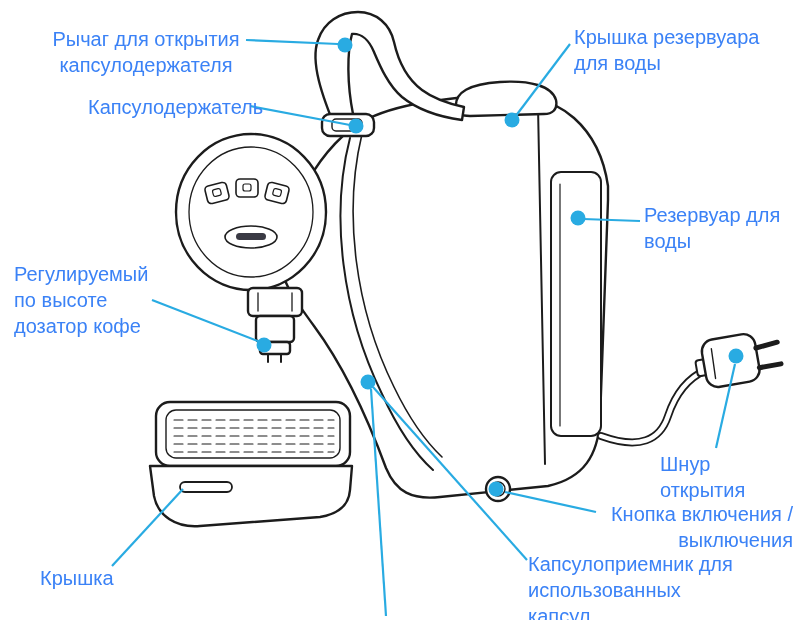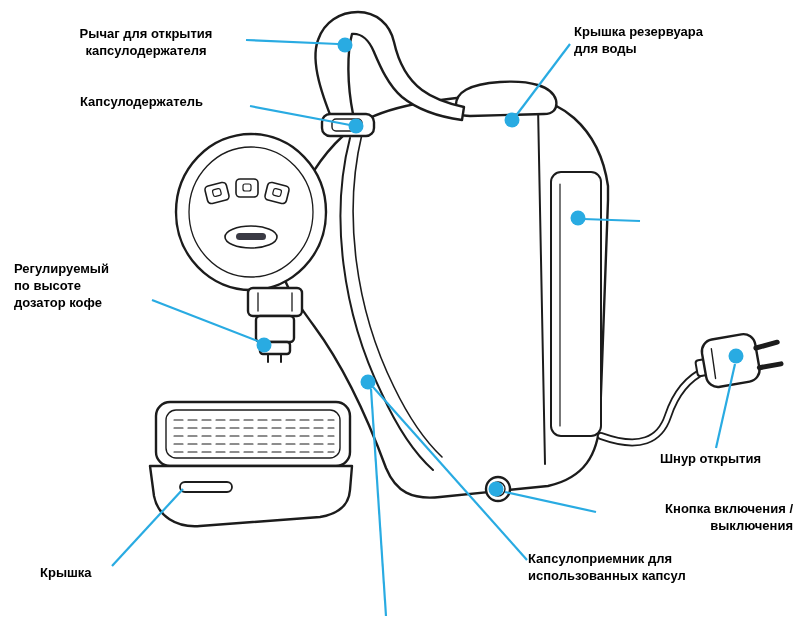--- a/index.html
+++ b/index.html
@@ -6,24 +6,24 @@
   .stage{
     position:relative;
     width:800px;height:620px;
     background:#ffffff;
     overflow:hidden;
     font-family:"Liberation Sans",sans-serif;
   }
   .stage svg{position:absolute;left:0;top:0;}
   .lbl{
     position:absolute;
-    font-weight:bold;
-    font-size:13px;
+    font-weight:normal;
+    font-size:20px;
     line-height:1.3;
-    color:#000000;
+    color:#3b82f6;
     white-space:pre-line;
   }
   .lbl.center{text-align:center;}
 </style>
 </head>
 <body>
 
 <div class="stage">
 
   <svg width="800" height="620" viewBox="0 0 800 620">
@@ -159,25 +159,27 @@
       <circle cx="264" cy="345" r="7.5" stroke="none"></circle>
       <circle cx="736" cy="356" r="7.5" stroke="none"></circle>
       <circle cx="496" cy="489" r="7.5" stroke="none"></circle>
       <circle cx="368" cy="382" r="7.5" stroke="none"></circle>
     </g>
   </svg>
 
   <div class="lbl center" style="left:40px; top:26px; width:212px;">Рычаг для открытия
 капсулодержателя</div>
 
-  <div class="lbl" style="left:80px; top:94px;">Капсулодержатель</div>
+  <div class="lbl" style="left:88px; top:94px;">Капсулодержатель</div>
 
   <div class="lbl" style="left:574px; top:24px; width:190px;">Крышка резервуара
 для воды</div>
 
+  <div class="lbl" style="left:644px; top:202px; width:150px;">Резервуар для
+воды</div>
 
   <div class="lbl" style="left:14px; top:261px; width:160px;">Регулируемый
 по высоте
 дозатор кофе</div>
 
   <div class="lbl" style="left:660px; top:451px;">Шнур открытия</div>
 
   <div class="lbl" style="left:598px; top:501px; width:195px;text-align:right;">Кнопка включения /
 выключения</div>
 

